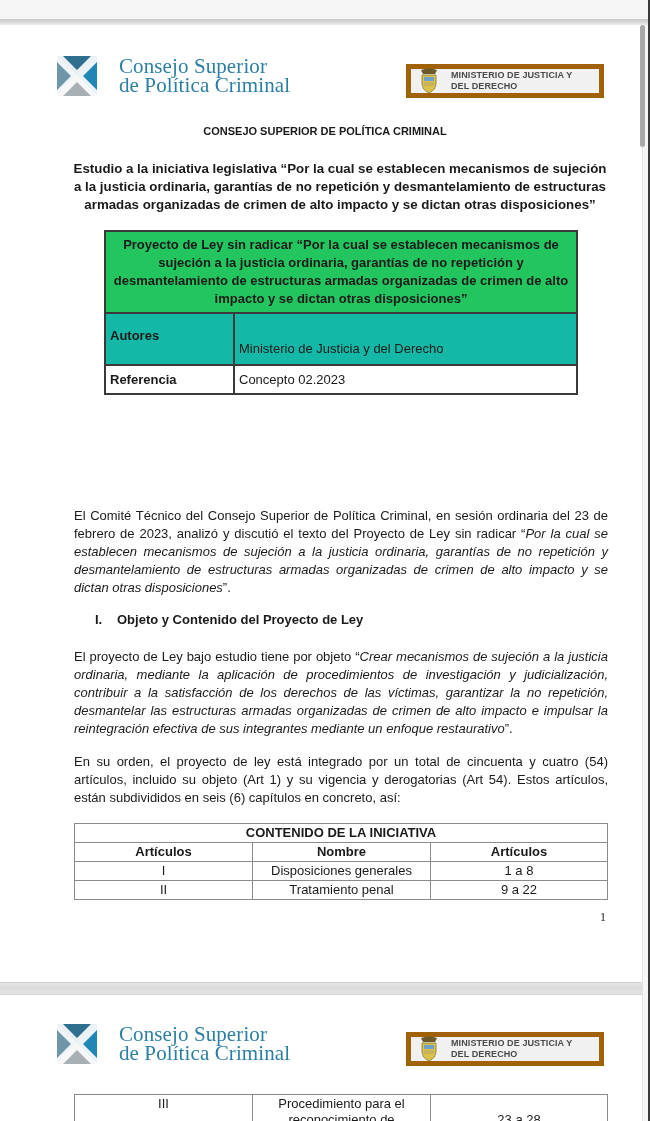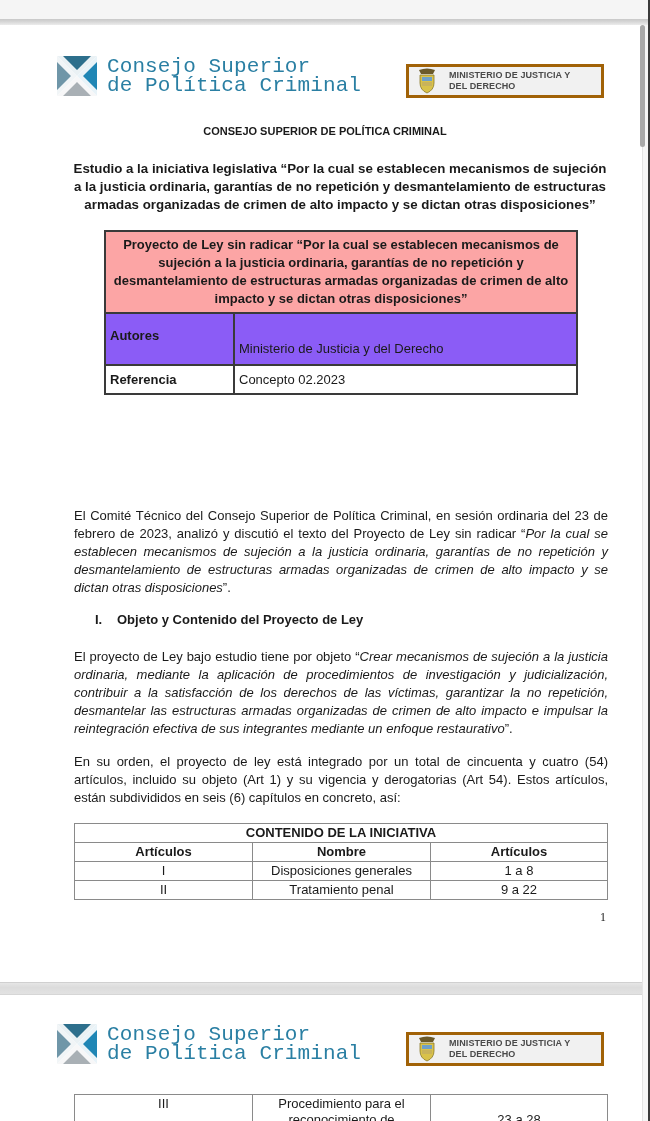--- a/index.html
+++ b/index.html
@@ -17,35 +17,35 @@
   .gap-bar { position: absolute; left: 0; top: 982px; width: 650px; height: 13px;
     background: linear-gradient(#e6e6e6, #dcdcdc 40%, #e2e2e2); border-top: 1px solid #d0d0d0; border-bottom: 1px solid #d6d6d6; }
 
   .right-edge { position: absolute; left: 642px; top: 25px; width: 8px; height: 1096px; background: #f6f6f6; border-left: 1px solid #e3e3e3; }
   .scrollbar-thumb { position: absolute; left: 640px; top: 25px; width: 5px; height: 122px; background: #a9a9a9; border-radius: 3px; }
   .window-edge { position: absolute; left: 648px; top: 0; width: 2px; height: 1121px; background: #3a3a3a; }
 
   
   .logo-csp { position: absolute; left: 57px; display: flex; align-items: center; }
   .logo-mark { width: 40px; height: 40px; position: relative; }
-  .logo-text { margin-left: 10px; font-family: Liberation Mono, monospace; color: #2a7fa3; font-size: 21px; line-height: 19px; letter-spacing: 0.1px; }
-  .logo-min { position: absolute; left: 406px; width: 198px; height: 34px; background: #f1f1f1; border: 3px solid #a16207; display: flex; align-items: center; }
+  .logo-text { margin-left: 22px; font-family: Liberation Serif, serif; color: #2a7fa3; font-size: 21px; line-height: 19px; letter-spacing: 0.1px; }
+  .logo-min { position: absolute; left: 406px; width: 198px; height: 34px; background: #f1f1f1; border: 5px solid #a16207; display: flex; align-items: center; }
   .shield { width: 22px; height: 26px; margin-left: 7px; position: relative; }
   .min-text { margin-left: 11px; font-size: 9px; font-weight: bold; color: #4a4a4a; line-height: 11px; letter-spacing: 0.1px; }
 
   .center-title { position: absolute; left: 0; width: 650px; text-align: center; font-weight: bold; font-size: 11px; }
   .study-title { position: absolute; left: 70px; width: 540px; text-align: center; font-weight: bold; font-size: 13.3px; line-height: 18px; }
 
   table { border-collapse: collapse; }
   .info-table { position: absolute; left: 104px; top: 230px; width: 474px; font-size: 13px; }
   .info-table td, .info-table th { border: 2px solid #3a3a3a; }
-  .info-table th { font-weight: bold; text-align: center; padding: 4px 0; line-height: 18px; height: 78px; background: #fca5a5; }
+  .info-table th { font-weight: bold; text-align: center; padding: 4px 0; line-height: 18px; height: 78px; background: #22c55e; }
   .info-table .lab { width: 129px; font-weight: bold; padding: 0 4px; vertical-align: middle; }
   .info-table .val { padding: 0 4px; vertical-align: middle; margin-left: 38px; }
-  .row-shade td { background: #8b5cf6; }
+  .row-shade td { background: #14b8a6; }
   .r-autores td { height: 52px; }
   .r-autores .lab { vertical-align: top; padding-top: 14px; }
   .r-autores .val { vertical-align: bottom; padding-bottom: 8px; }
   .r-fecha td { height: 49px; }
   .r-estado td { height: 44px; }
   .r-ref td { height: 29px; }
 
   .para { position: absolute; left: 74px; width: 534px; font-size: 13px; line-height: 18px; text-align: justify; text-align-last: left; }
   .para i { font-style: italic; }
   .section-head { position: absolute; left: 95px; font-weight: bold; font-size: 13px; display: flex; }

